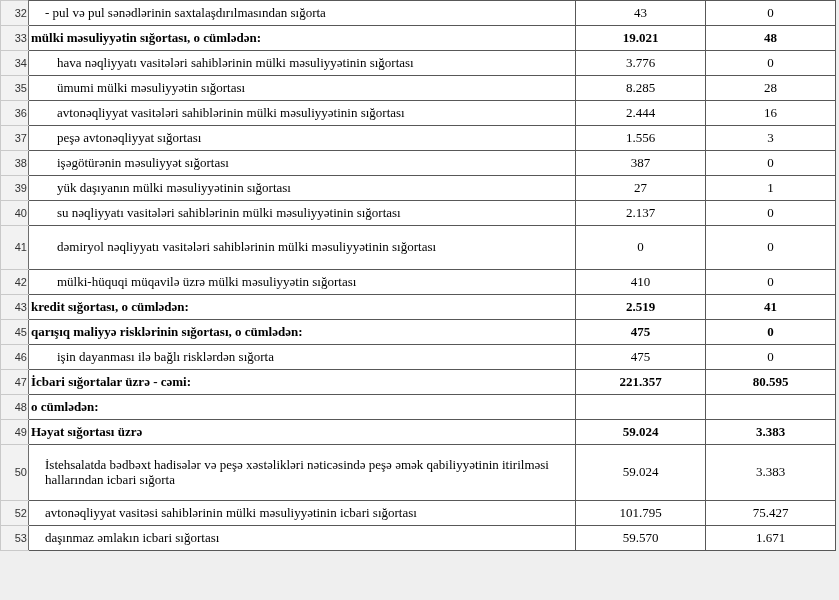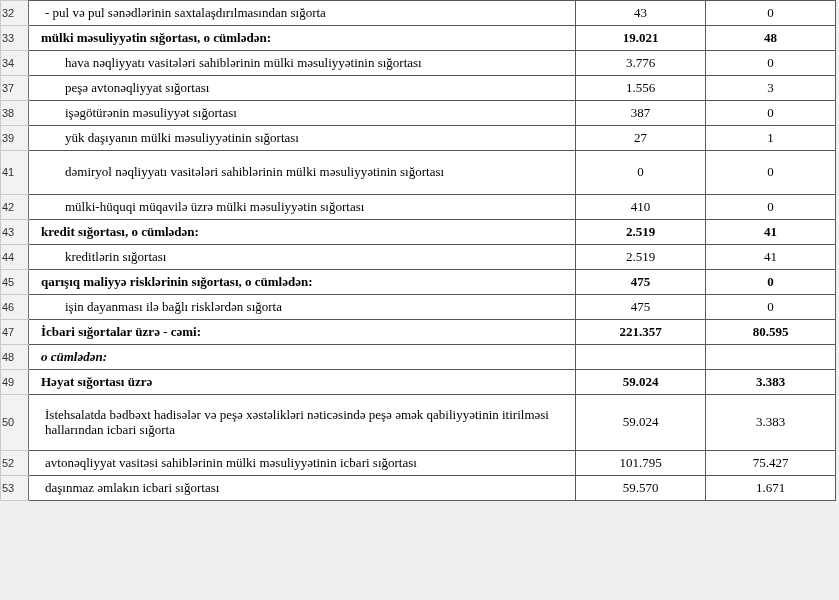--- a/index.html
+++ b/index.html
@@ -20,37 +20,37 @@
   td{
     vertical-align:middle;
     font-size:13px;
     color:#000;
     overflow:hidden;
     line-height:1.15;
   }
   td.rownum{
     font-family:"Liberation Sans", sans-serif;
     font-size:11px;
-    text-align:left;
+    text-align:right;
     background:#f2f2f2;
     color:#333;
     border:1px solid #c9c9c9;
     border-right:1px solid #6d6d6d;
   }
   td.label, td.val{
     background:#ffffff;
     border:1px solid #585858;
   }
   td.label{padding-right:4px;}
   td.val{text-align:center;}
   tr.bold td.label, tr.bold td.val{font-weight:bold;}
-  tr.italic td.label{font-style:italic;margin-left:44px;}
-  .ind0{padding-left:12px;}
+  tr.italic td.label{margin-left:44px;}
+  .ind0{padding-left:2px;}
   .ind1{padding-left:16px;}
-  .ind2{padding-left:36px;}
+  .ind2{padding-left:28px;}
   tr.h-n{height:25px;}
   tr.h-t43{height:44px;}
   tr.h-t56{height:56px;}
 </style>
 </head>
 <body>
 
 <div class="sheet">
   <table>
     <colgroup>
@@ -72,58 +72,70 @@
     <td class="val">19.021</td>
     <td class="val">48</td>
   </tr>
         <tr class="h-n">
     <td class="rownum">34</td>
     <td class="label ind2">hava nəqliyyatı vasitələri sahiblərinin mülki məsuliyyətinin sığortası</td>
     <td class="val">3.776</td>
     <td class="val">0</td>
   </tr>
         <tr class="h-n">
+    <td class="rownum">35</td>
+    <td class="label ind2">ümumi mülki məsuliyyətin sığortası</td>
+    <td class="val">8.285</td>
+    <td class="val">28</td>
+  </tr>
+        <tr class="h-n">
+    <td class="rownum">36</td>
+    <td class="label ind2">avtonəqliyyat vasitələri sahiblərinin mülki məsuliyyətinin sığortası</td>
+    <td class="val">2.444</td>
+    <td class="val">16</td>
+  </tr>
+        <tr class="h-n">
     <td class="rownum">37</td>
     <td class="label ind2">peşə avtonəqliyyat sığortası</td>
     <td class="val">1.556</td>
     <td class="val">3</td>
   </tr>
         <tr class="h-n">
     <td class="rownum">38</td>
     <td class="label ind2">işəgötürənin məsuliyyət sığortası</td>
     <td class="val">387</td>
     <td class="val">0</td>
   </tr>
         <tr class="h-n">
     <td class="rownum">39</td>
     <td class="label ind2">yük daşıyanın mülki məsuliyyətinin sığortası</td>
     <td class="val">27</td>
     <td class="val">1</td>
   </tr>
+        <tr class="h-n">
+    <td class="rownum">40</td>
+    <td class="label ind2">su nəqliyyatı vasitələri sahiblərinin mülki məsuliyyətinin sığortası</td>
+    <td class="val">2.137</td>
+    <td class="val">0</td>
+  </tr>
         <tr class="h-t43">
     <td class="rownum">41</td>
     <td class="label ind2">dəmiryol nəqliyyatı vasitələri sahiblərinin mülki məsuliyyətinin sığortası</td>
     <td class="val">0</td>
     <td class="val">0</td>
   </tr>
         <tr class="h-n">
     <td class="rownum">42</td>
     <td class="label ind2">mülki-hüquqi müqavilə üzrə mülki məsuliyyətin sığortası</td>
     <td class="val">410</td>
     <td class="val">0</td>
   </tr>
         <tr class="h-n bold">
     <td class="rownum">43</td>
     <td class="label ind0">kredit sığortası, o cümlədən:</td>
-    <td class="val">2.519</td>
-    <td class="val">41</td>
-  </tr>
-        <tr class="h-n">
-    <td class="rownum">44</td>
-    <td class="label ind2">kreditlərin sığortası</td>
     <td class="val">2.519</td>
     <td class="val">41</td>
   </tr>
         <tr class="h-n bold">
     <td class="rownum">45</td>
     <td class="label ind0">qarışıq maliyyə risklərinin sığortası,  o cümlədən:</td>
     <td class="val">475</td>
     <td class="val">0</td>
   </tr>
         <tr class="h-n">

